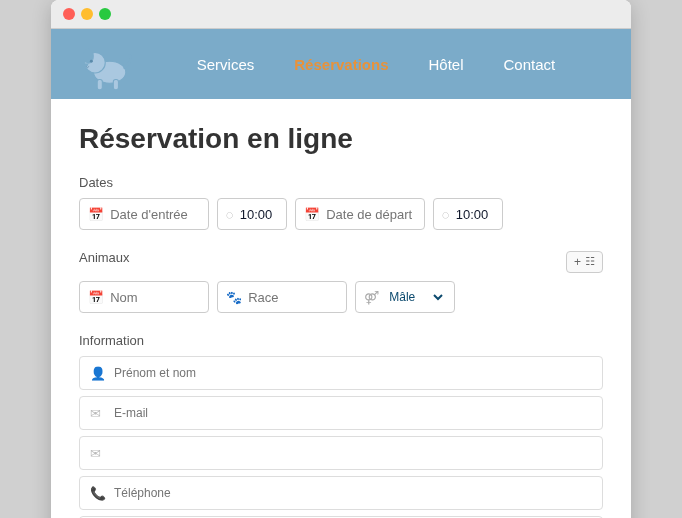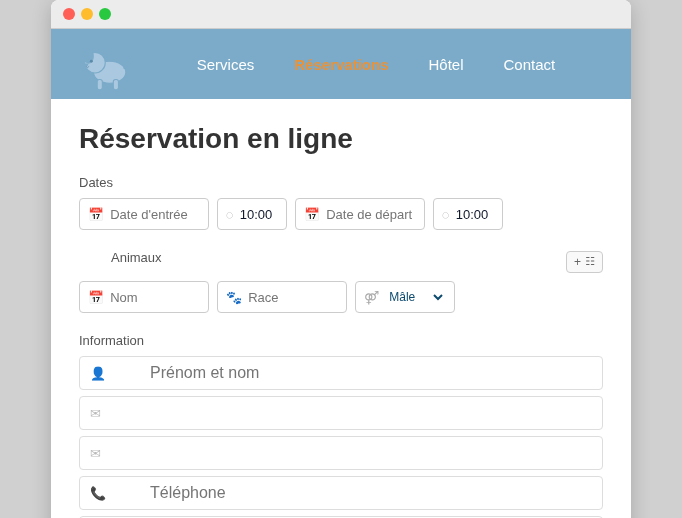--- a/index.html
+++ b/index.html
@@ -109,21 +109,20 @@
       width: 100%;
     }
     .date-input { width: 130px; }
     .time-input { width: 70px; }
 
     .animaux-header {
       display: flex;
       justify-content: space-between;
       align-items: center;
       margin-bottom: 8px;
-      margin-left: 32px;
     }
     .add-btn {
       display: flex;
       align-items: center;
       gap: 4px;
       border: 1px solid #ccc;
       border-radius: 4px;
       background: #f9f9f9;
       padding: 3px 7px;
       cursor: pointer;
@@ -176,25 +175,24 @@
     }
     .info-field .icon-char {
       color: #bbb;
       font-size: 13px;
       margin-right: 8px;
       min-width: 16px;
     }
     .info-field input {
       border: none;
       outline: none;
-      font-size: 16px;
+      font-size: 12px;
       color: #8b5cf6;
       background: transparent;
       width: 100%;
-      margin-left: 36px;
     }
 
     
     .dog-svg {
       width: 60px;
       height: 55px;
     }
   </style>
 </head>
 <body>
@@ -287,20 +285,21 @@
     </div>
 
     <div class="section-label">Information</div>
     <div class="info-section">
       <div class="info-field">
         <span class="icon-char">👤</span>
         <input type="text" placeholder="Prénom et nom" style="">
       </div>
       <div class="info-field">
         <span class="icon-char">✉</span>
+        <input type="email" placeholder="E-mail" style="">
       </div>
       <div class="info-field">
         <span class="icon-char">✉</span>
       </div>
       <div class="info-field">
         <span class="icon-char">📞</span>
         <input type="tel" placeholder="Téléphone" style="">
       </div>
       <div class="info-field">
         

